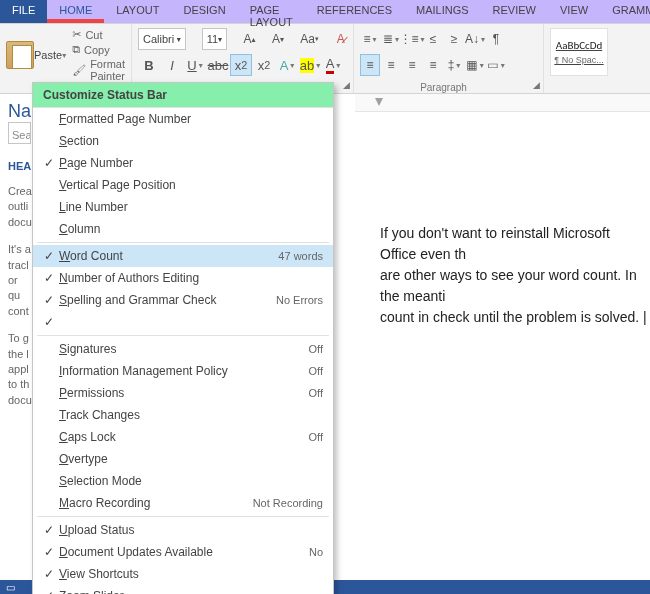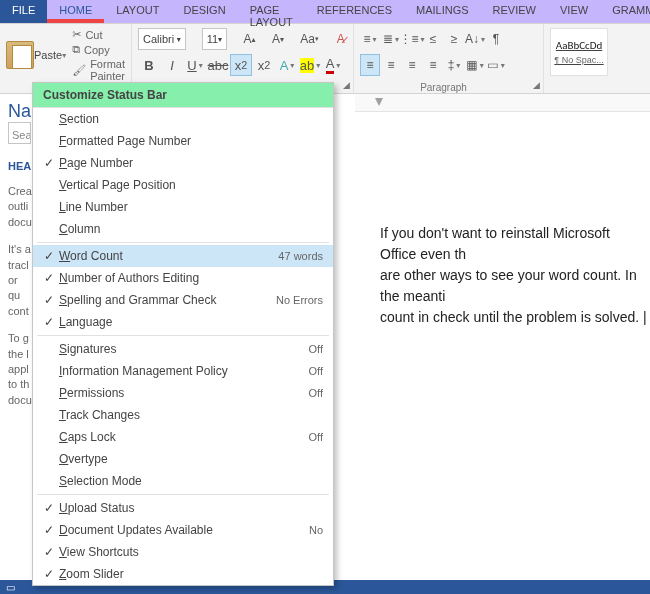--- a/index.html
+++ b/index.html
@@ -188,26 +188,26 @@
     <div>are other ways to see your word count. In the meanti</div>
     <div>count in check until the problem is solved.  |</div>
   </div>
 </div>
 
 <div class="menu">
   <div class="title">Customize Status Bar</div>
   <div id="menu-items">
       <div class="item">
         <span class="chk"></span>
+        <span class="lbl"><span class="u">F</span>ormatted Page Number</span>
+        <span class="val"></span>
+      </div>
+      <div class="item">
+        <span class="chk"></span>
         <span class="lbl"><span class="u">S</span>ection</span>
-        <span class="val"></span>
-      </div>
-      <div class="item">
-        <span class="chk"></span>
-        <span class="lbl"><span class="u">F</span>ormatted Page Number</span>
         <span class="val"></span>
       </div>
       <div class="item">
         <span class="chk">✓</span>
         <span class="lbl"><span class="u">P</span>age Number</span>
         <span class="val"></span>
       </div>
       <div class="item">
         <span class="chk"></span>
         <span class="lbl"><span class="u">V</span>ertical Page Position</span>
@@ -234,21 +234,20 @@
         <span class="lbl"><span class="u">N</span>umber of Authors Editing</span>
         <span class="val"></span>
       </div>
       <div class="item">
         <span class="chk">✓</span>
         <span class="lbl"><span class="u">S</span>pelling and Grammar Check</span>
         <span class="val">No Errors</span>
       </div>
       <div class="item">
         <span class="chk">✓</span>
-        <span class="lbl"><span class="u">L</span>anguage</span>
         <span class="val"></span>
       </div>
       <div class="sep"></div>
       <div class="item">
         <span class="chk"></span>
         <span class="lbl"><span class="u">S</span>ignatures</span>
         <span class="val">Off</span>
       </div>
       <div class="item">
         <span class="chk"></span>
@@ -273,20 +272,25 @@
       <div class="item">
         <span class="chk"></span>
         <span class="lbl"><span class="u">O</span>vertype</span>
         <span class="val"></span>
       </div>
       <div class="item">
         <span class="chk"></span>
         <span class="lbl"><span class="u">S</span>election Mode</span>
         <span class="val"></span>
       </div>
+      <div class="item">
+        <span class="chk"></span>
+        <span class="lbl"><span class="u">M</span>acro Recording</span>
+        <span class="val">Not Recording</span>
+      </div>
       <div class="sep"></div>
       <div class="item">
         <span class="chk">✓</span>
         <span class="lbl"><span class="u">U</span>pload Status</span>
         <span class="val"></span>
       </div>
       <div class="item">
         <span class="chk">✓</span>
         <span class="lbl"><span class="u">D</span>ocument Updates Available</span>
         <span class="val">No</span>

